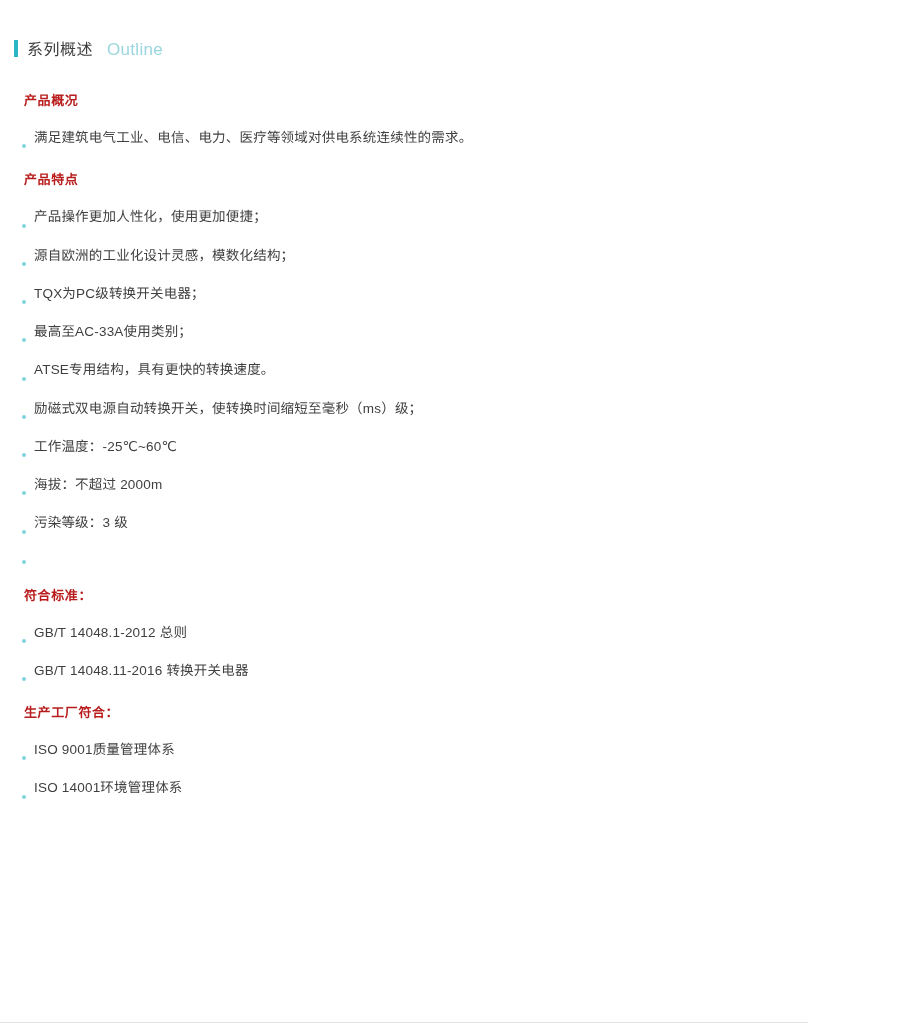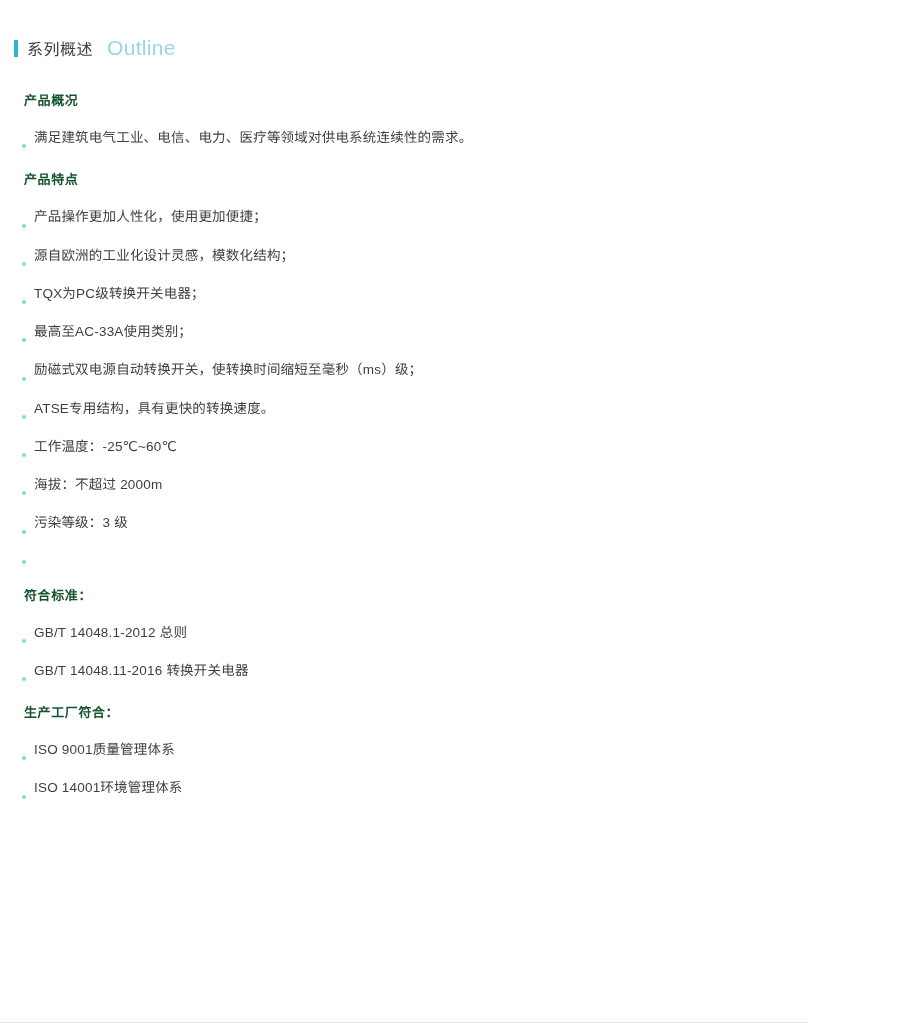--- a/index.html
+++ b/index.html
@@ -40,40 +40,40 @@
     top: 2px;
     flex: 0 0 auto;
   }
   .header-cn {
     font-size: 16px;
     color: #3d3d3d;
     letter-spacing: 0.5px;
     font-weight: 400;
   }
   .header-en {
-    font-size: 21px;
+    font-size: 17px;
     color: #9bd6e0;
     margin-left: 14px;
     letter-spacing: 0.3px;
     font-weight: 400;
   }
 
   
   .content {
     padding: 0 16px 0 16px;
   }
 
   .group {
     margin: 0;
   }
 
   .group-title {
     font-size: 13px;
     font-weight: bold;
-    color: #14532d;
+    color: #b91c1c;
     letter-spacing: 0.6px;
     padding: 12px 0 10px 8px;
   }
 
   .bullet-item {
     display: flex;
     align-items: flex-end;
     padding: 9px 0 9px 2px;
     font-size: 13.5px;
     color: #3f3f3f;
@@ -136,25 +136,25 @@
       <div class="bullet-item">
         <span class="bullet-dot"></span>
         <span class="bullet-text">TQX为PC级转换开关电器；</span>
       </div>
       <div class="bullet-item">
         <span class="bullet-dot"></span>
         <span class="bullet-text">最高至AC-33A使用类别；</span>
       </div>
       <div class="bullet-item">
         <span class="bullet-dot"></span>
+        <span class="bullet-text">ATSE专用结构，具有更快的转换速度。</span>
+      </div>
+      <div class="bullet-item">
+        <span class="bullet-dot"></span>
         <span class="bullet-text">励磁式双电源自动转换开关，使转换时间缩短至毫秒（ms）级；</span>
-      </div>
-      <div class="bullet-item">
-        <span class="bullet-dot"></span>
-        <span class="bullet-text">ATSE专用结构，具有更快的转换速度。</span>
       </div>
     </div>
 
     <div class="group">
       <div class="bullet-item">
         <span class="bullet-dot"></span>
         <span class="bullet-text">工作温度：-25℃~60℃</span>
       </div>
       <div class="bullet-item">
         <span class="bullet-dot"></span>

